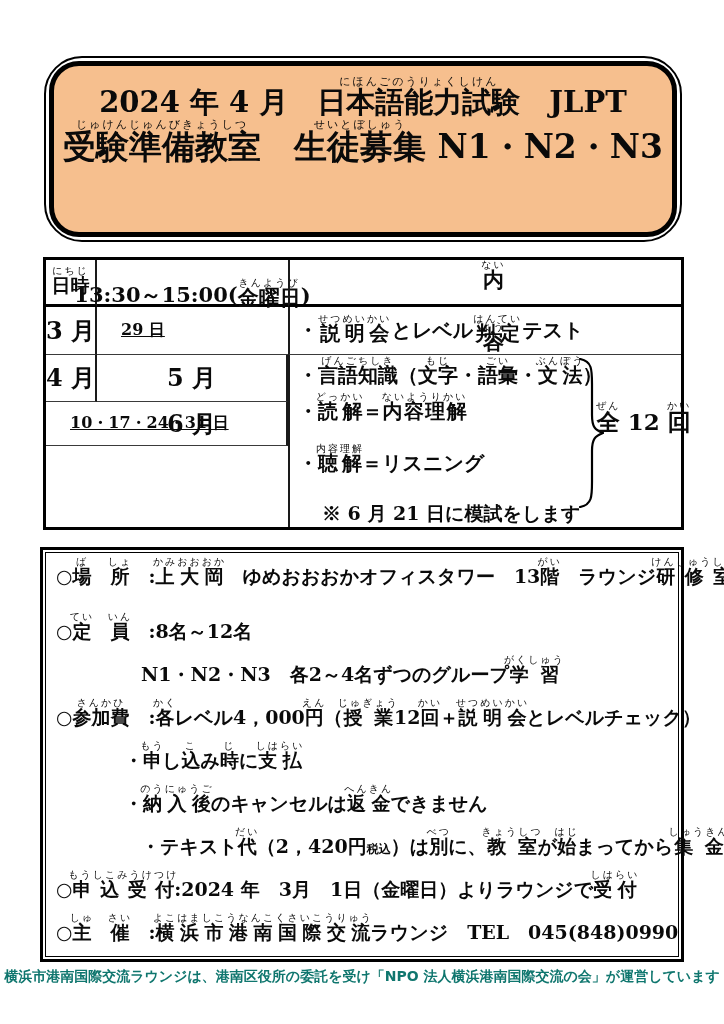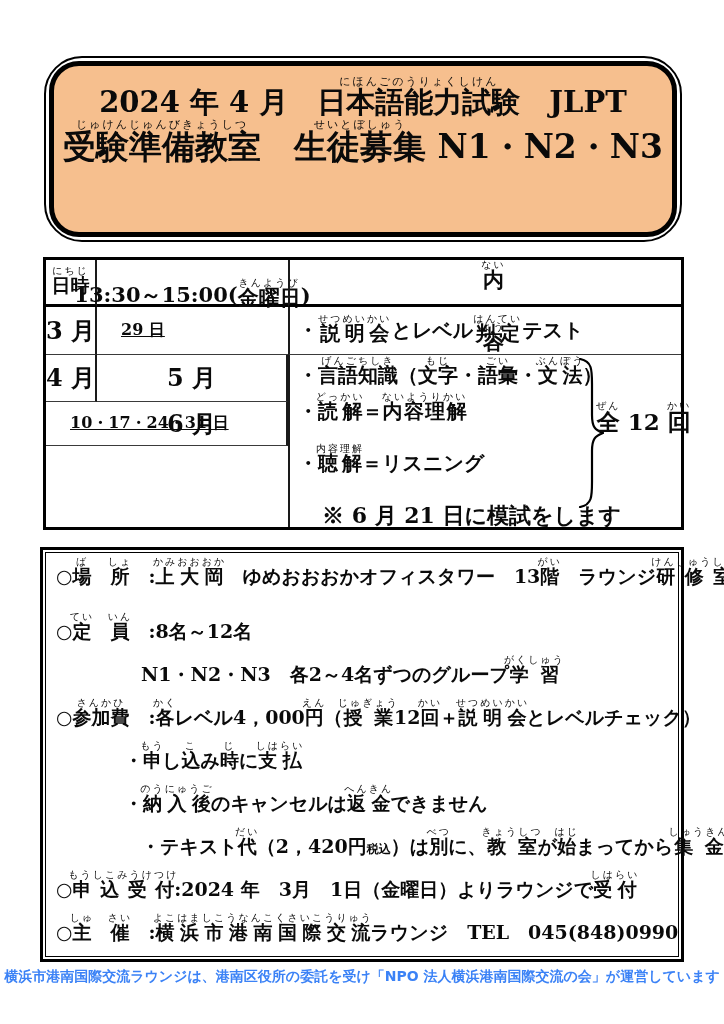--- a/index.html
+++ b/index.html
@@ -56,21 +56,21 @@
   .first-content { font-size:20px; padding-left:8px; }
   .merged-left { grid-column:1 / 3; grid-row:6; }
   .content-merged {
     grid-column:3; grid-row:3 / 7;
     position:relative; font-size:20px;
   }
   .content-line { position:absolute; left:8px; line-height:1.15; white-space:nowrap; }
   .bullet-0 { top:1px; }
   .bullet-1 { top:37px; }
   .bullet-2 { top:89px; }
-  .mock-note { position:absolute; left:32px; top:146px; font-size:22px; white-space:nowrap; }
+  .mock-note { position:absolute; left:32px; top:146px; font-size:19px; white-space:nowrap; }
   .brace { position:absolute; left:288px; top:3px; }
   .total-count { position:absolute; left:306px; top:46px; font-size:23px; line-height:1.1; white-space:nowrap; }
 
   
   .details {
     position:absolute; left:40px; top:547px; width:644px; height:415px;
     border:3px solid #000; padding:2px;
   }
   .details-inner {
     width:100%; height:100%;
@@ -81,21 +81,21 @@
   .dline { height:43px; line-height:1.2; white-space:nowrap; }
   .ind1 { padding-left:85px; }
   .ind2 { padding-left:68px; }
   .mt1 { margin-top:12px; }
 
   
   .footer {
     position:absolute; left:0; top:968px; width:724px;
     text-align:center;
     font-family:"DejaVu Sans","Liberation Sans",sans-serif;
-    font-size:14px; font-weight:bold; color:#3b82f6;
+    font-size:14px; font-weight:bold; color:#0f766e;
     white-space:nowrap;
   }
 </style>
 </head>
 <body>
 
 <div class="banner-outer">
   <div class="banner-inner" style="background: rgb(246, 191, 142);">
     <div class="banner-line1"><span>2024 年 4 月　</span><ruby>日本語能力試験<rt>にほんごのうりょくしけん</rt></ruby><span>　JLPT</span></div>
     <div class="banner-line2"><ruby>受験準備教室<rt>じゅけんじゅんびきょうしつ</rt></ruby><span>　</span><ruby>生徒募集<rt>せいとぼしゅう</rt></ruby><span> N1・N2・N3</span></div>

